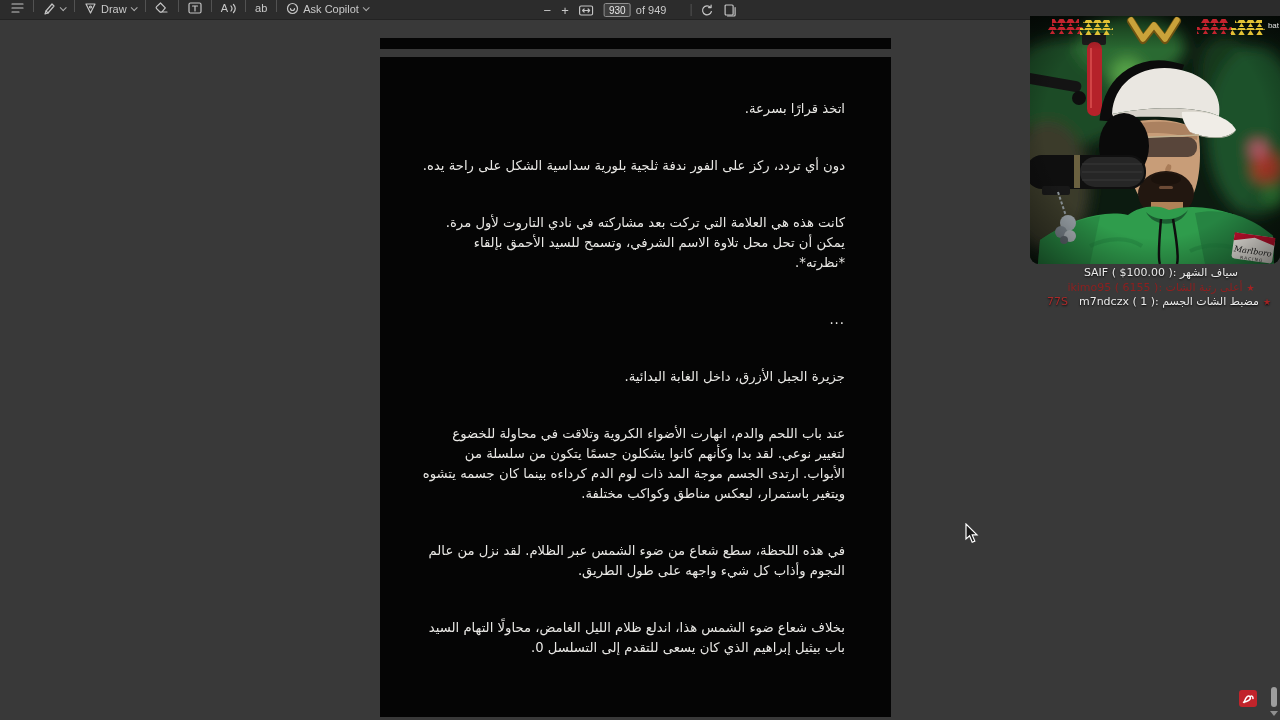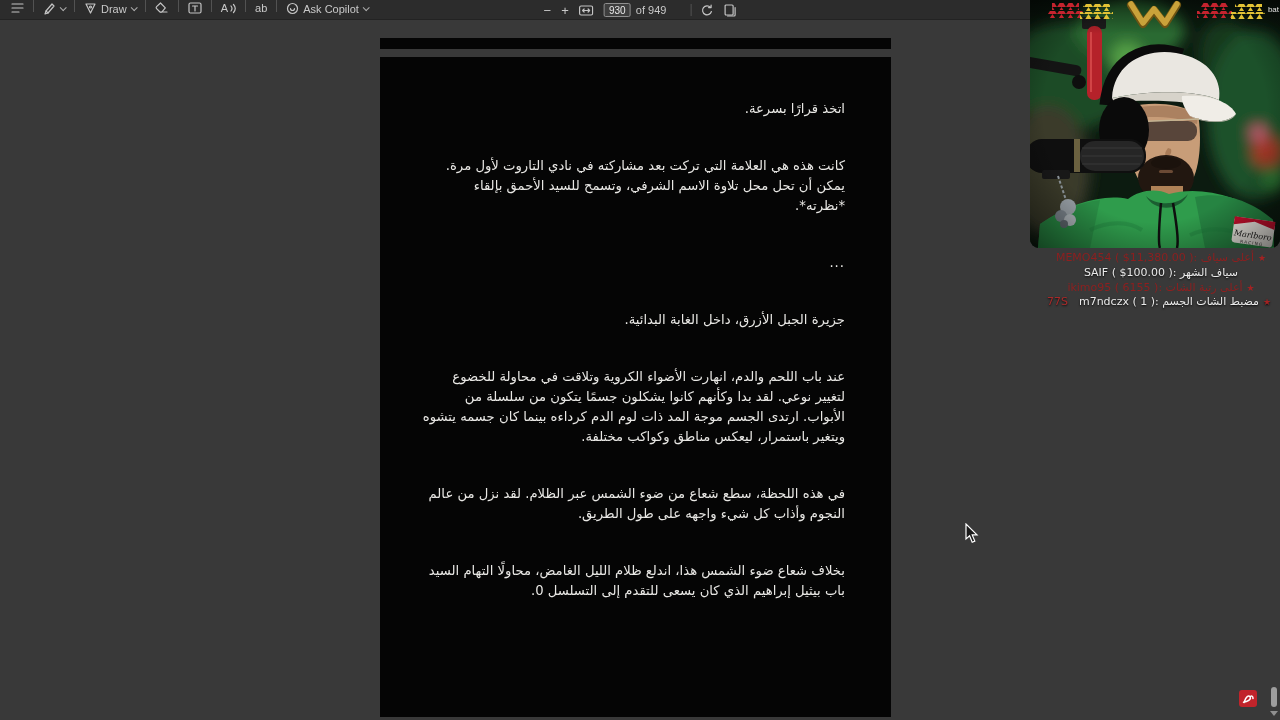--- a/index.html
+++ b/index.html
@@ -32,21 +32,21 @@
   .page{position:absolute;left:380px;width:511px;background:#050505}
   .page-prev{top:2px;height:11px}
   .page-next{top:689px;height:11px}
   .page-main{top:21px;height:660px;overflow:hidden;direction:rtl;text-align:right;
     padding:42px 46px 0 42px;color:#e9e8e5;
     font-family:"DejaVu Sans",sans-serif;font-size:13.2px;line-height:20px}
   .para{margin:0 0 37px 0}
   .para-dots{margin-top:22px;letter-spacing:1px}
 
   
-  .webcam{position:absolute;top:0;right:0;width:250px;height:248px;z-index:10;
+  .webcam{position:absolute;top:16px;right:0;width:250px;height:248px;z-index:10;
     border-radius:0 0 9px 9px;overflow:hidden;background:#0c1b10}
 
   
   .stats{position:absolute;top:251px;left:1040px;width:238px;z-index:9;direction:rtl;
     text-align:center;font-weight:normal;font-size:11px;line-height:14.8px;
     font-family:"DejaVu Sans",sans-serif;white-space:nowrap}
   .stat-red{color:#8e1f1f}
   .stat-white{color:#eaeaea;text-shadow:0 1px 2px rgba(0,0,0,.85)}
   .stat-icon{color:#a32222;font-size:9px;margin-inline-end:4px;font-family:"DejaVu Sans",sans-serif}
   .stat-value{direction:ltr;unicode-bidi:isolate;display:inline-block;margin-inline-start:4px}
@@ -152,20 +152,21 @@
             <path d="M11.5 3.5v7.5a1 1 0 0 1-1 1H4"></path>
           </svg>
       </button>
     </div>
   </div>
 
   <div class="viewer">
     <div class="page page-prev"></div>
     <div class="page page-main">
       <p class="para">اتخذ قرارًا بسرعة.</p>
+      <p class="para">دون أي تردد، ركز على الفور ندفة ثلجية بلورية سداسية الشكل على راحة يده.</p>
       <p class="para">كانت هذه هي العلامة التي تركت بعد مشاركته في نادي التاروت لأول مرة. يمكن أن تحل محل تلاوة الاسم الشرفي، وتسمح للسيد الأحمق بإلقاء *نظرته*.</p>
       <p class="para para-dots">...</p>
       <p class="para">جزيرة الجبل الأزرق، داخل الغابة البدائية.</p>
       <p class="para">عند باب اللحم والدم، انهارت الأضواء الكروية وتلاقت في محاولة للخضوع لتغيير نوعي. لقد بدا وكأنهم كانوا يشكلون جسمًا يتكون من سلسلة من الأبواب. ارتدى الجسم موجة المد ذات لوم الدم كرداءه بينما كان جسمه يتشوه ويتغير باستمرار، ليعكس مناطق وكواكب مختلفة.</p>
       <p class="para">في هذه اللحظة، سطع شعاع من ضوء الشمس عبر الظلام. لقد نزل من عالم النجوم وأذاب كل شيء واجهه على طول الطريق.</p>
       <p class="para">بخلاف شعاع ضوء الشمس هذا، اندلع ظلام الليل الغامض، محاولًا التهام السيد باب بيثيل إبراهيم الذي كان يسعى للتقدم إلى التسلسل 0.</p>
     </div>
     <div class="page page-next"></div>
   </div>
 

